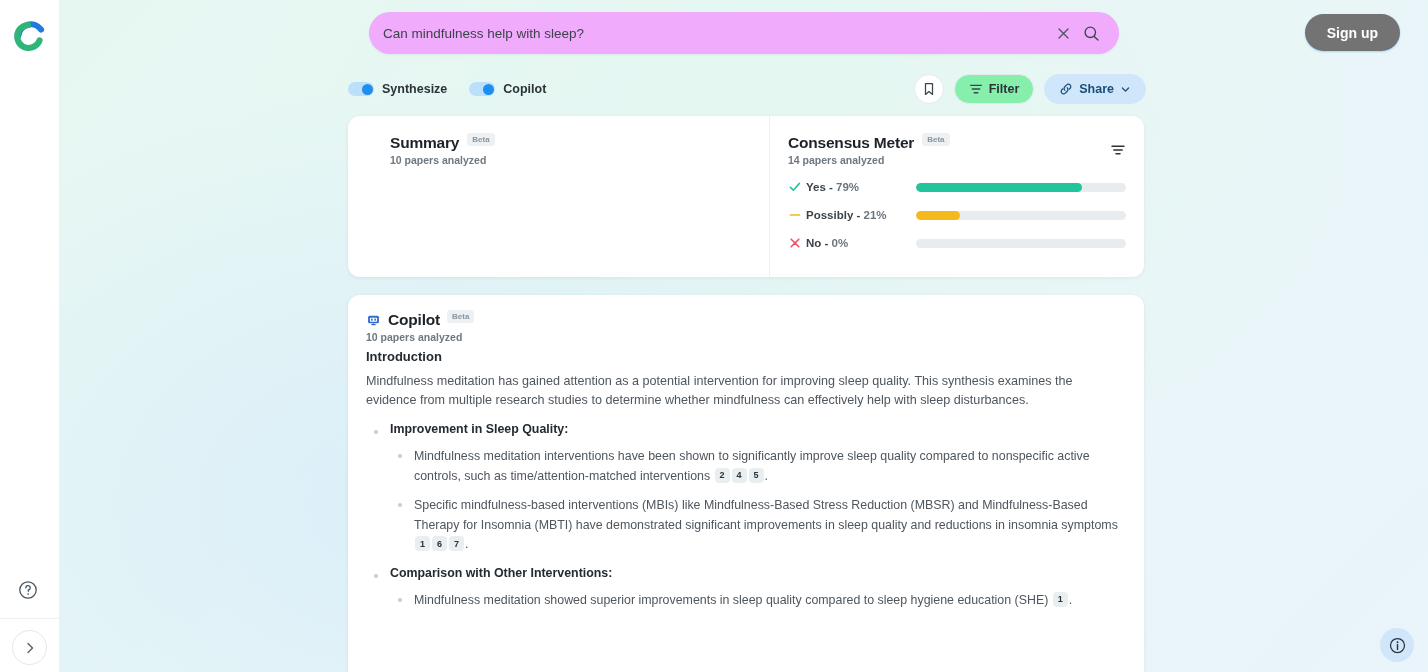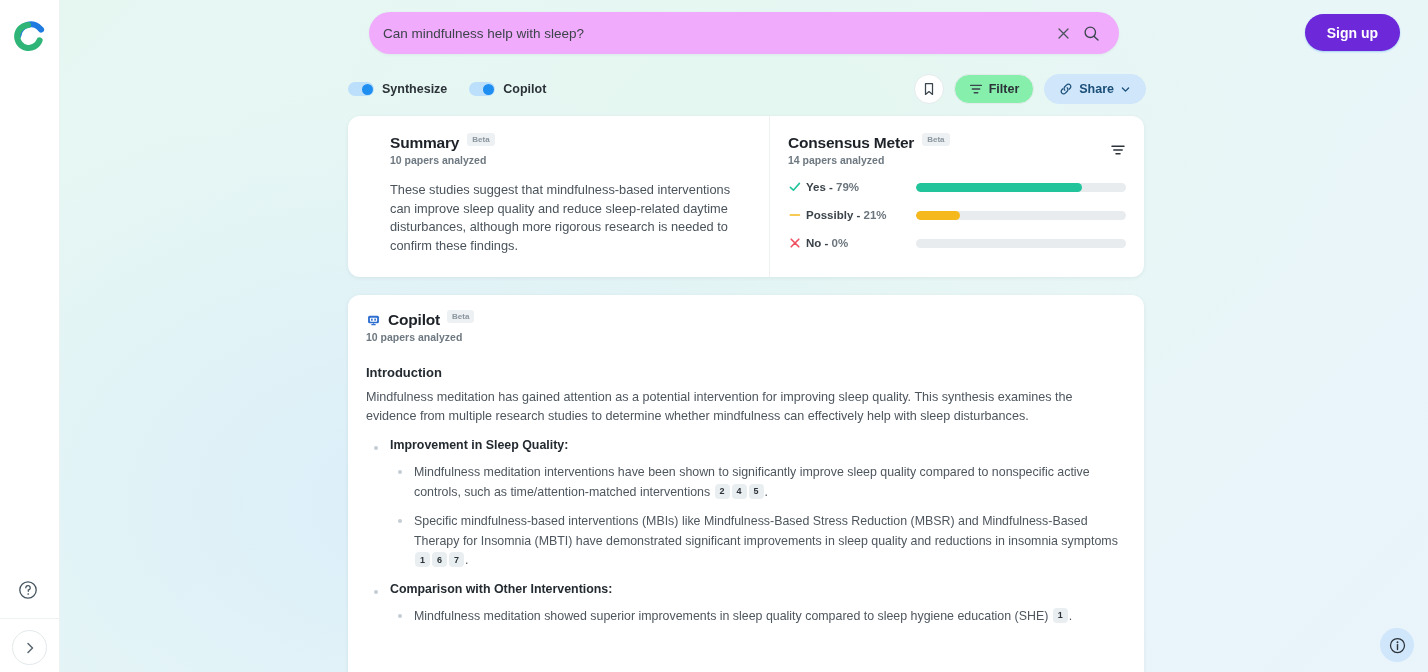--- a/index.html
+++ b/index.html
@@ -53,21 +53,21 @@
   .searchbar input {
     flex: 1; border: 0; outline: none; font-size: 13.5px;
     color: #3c4349; background: transparent;
     font-family: "Liberation Sans", sans-serif;
   }
   .searchbar input::placeholder { color: #9aa3ab; }
   .sb-btn { width: 28px; height: 28px; display:flex; align-items:center; justify-content:center; cursor:pointer; }
 
   .signup {
     position: absolute; right: 28px; top: 14px;
-    background: #6d28d9; color: #fff;
+    background: #737373; color: #fff;
     border: 0; border-radius: 20px;
     height: 37px; padding: 0 22px;
     font-size: 14px; font-weight: 700; cursor: pointer;
     font-family: "Liberation Sans", sans-serif;
     box-shadow: 0 1px 2px rgba(31,142,241,.35);
     z-index: 3;
   }
 
   
   .controls {
@@ -133,21 +133,21 @@
   .meter-fill { position: absolute; left: 0; top: 0; height: 100%; border-radius: 5px; }
 
   
   #copilot-card {
     left: 348px; top: 295px; width: 796px; height: 400px;
     padding: 16px 20px 0 18px; overflow: hidden;
   }
   .cop-head { display:flex; align-items:center; gap: 7px; }
   .cop-sub { font-size: 10.5px; color: #6d7880; margin-top: 2px; font-weight: 600; margin-left: 0px; }
   .section-h {
-    font-size: 13px; font-weight: 700; color: #232a30; margin-top: 22px;
+    font-size: 13px; font-weight: 700; color: #232a30; margin-top: 6px;
   }
   .para { font-size: 12.6px; line-height: 19px; color: #4e565e; margin-top: 8px; }
   .bullets { margin-top: 12px; }
   .b1 { position: relative; padding-left: 24px; margin-top: 12px; }
   .b1::before {
     content:''; position:absolute; left: 8px; top: 8px; width: 4px; height: 4px;
     border-radius: 50%; background: #c5ced4;
   }
   .b1-title { font-size: 12.4px; font-weight: 700; color: #232a30; }
   .b2 { position: relative; padding-left: 24px; margin-top: 10px; }
@@ -256,21 +256,20 @@
 </div>
 
 <div class="card" id="top-card">
 
   <div class="col-summary">
     <div class="card-head">
       <span class="card-title">Summary</span>
       <span class="beta">Beta</span>
     </div>
     <div class="card-sub">10 papers analyzed</div>
-    <div class="summary-body">These studies suggest that mindfulness-based interventions can improve sleep quality and reduce sleep-related daytime disturbances, although more rigorous research is needed to confirm these findings.</div>
   </div>
 
   <div class="col-divider"></div>
 
   <div class="col-consensus">
     <div class="card-head">
       <span class="card-title">Consensus Meter</span>
       <span class="beta">Beta</span>
     </div>
     <div class="card-sub">14 papers analyzed</div>

